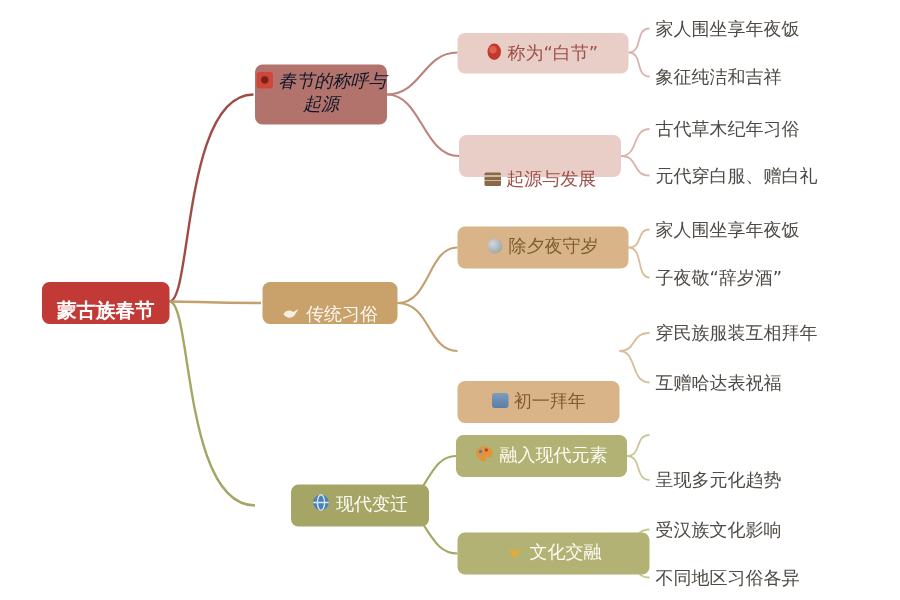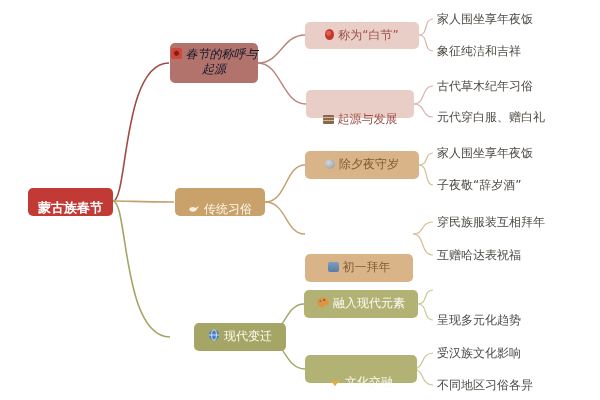--- a/index.html
+++ b/index.html
@@ -27,21 +27,21 @@
   .n-s1a{left:305px;top:22px;width:114px;height:27px;padding-top:6px;
     background:var(--s1-bg);color:var(--s1-text);}
   .n-s1b{left:306px;top:90px;width:108px;height:28px;padding-top:22px;
     background:var(--s1-bg);color:var(--s1-text);}
   .n-s2a{left:305px;top:151px;width:114px;height:28px;padding-top:6px;
     background:var(--s2-bg);color:var(--s2-text);}
   .n-s2b{left:305px;top:220px;width:108px;height:28px;padding-top:6px;
     background:var(--s2-bg);color:var(--s2-text);margin-top:34px;}
   .n-s3a{left:304px;top:290px;width:114px;height:28px;padding-top:6px;
     background:var(--s3-bg);color:#fcfcf4;}
-  .n-s3b{left:305px;top:355px;width:112px;height:28px;padding-top:20px;
+  .n-s3b{left:305px;top:355px;width:128px;height:28px;padding-top:6px;
     background:var(--s3-bg);color:#fcfcf4;}
   
   .leaf{position:absolute;left:437px;font-size:12px;color:var(--leaf-text);
     white-space:nowrap;line-height:18px;}
   
   .ic-firecracker{width:11px;height:11px;border-radius:2px;
     background:radial-gradient(circle at 50% 48%, #7a1f1b 0 2px, #cf473a 3px);}
   .ic-lantern{width:9px;height:11px;border-radius:50%;
     background:radial-gradient(circle at 40% 38%, #e0604f 0 2px, #c2392c 3px);}
   .ic-books{width:11px;height:9px;border-radius:1px;

